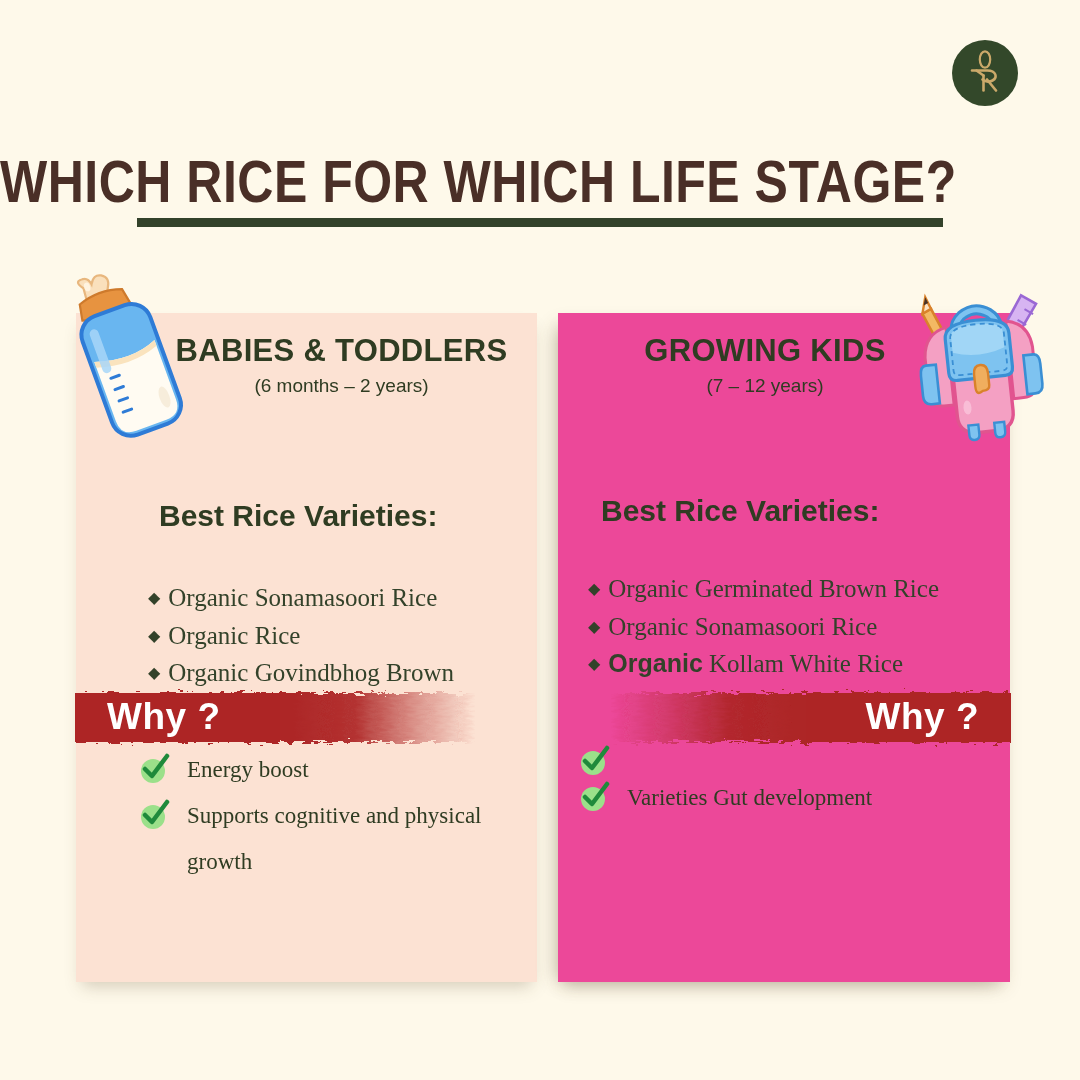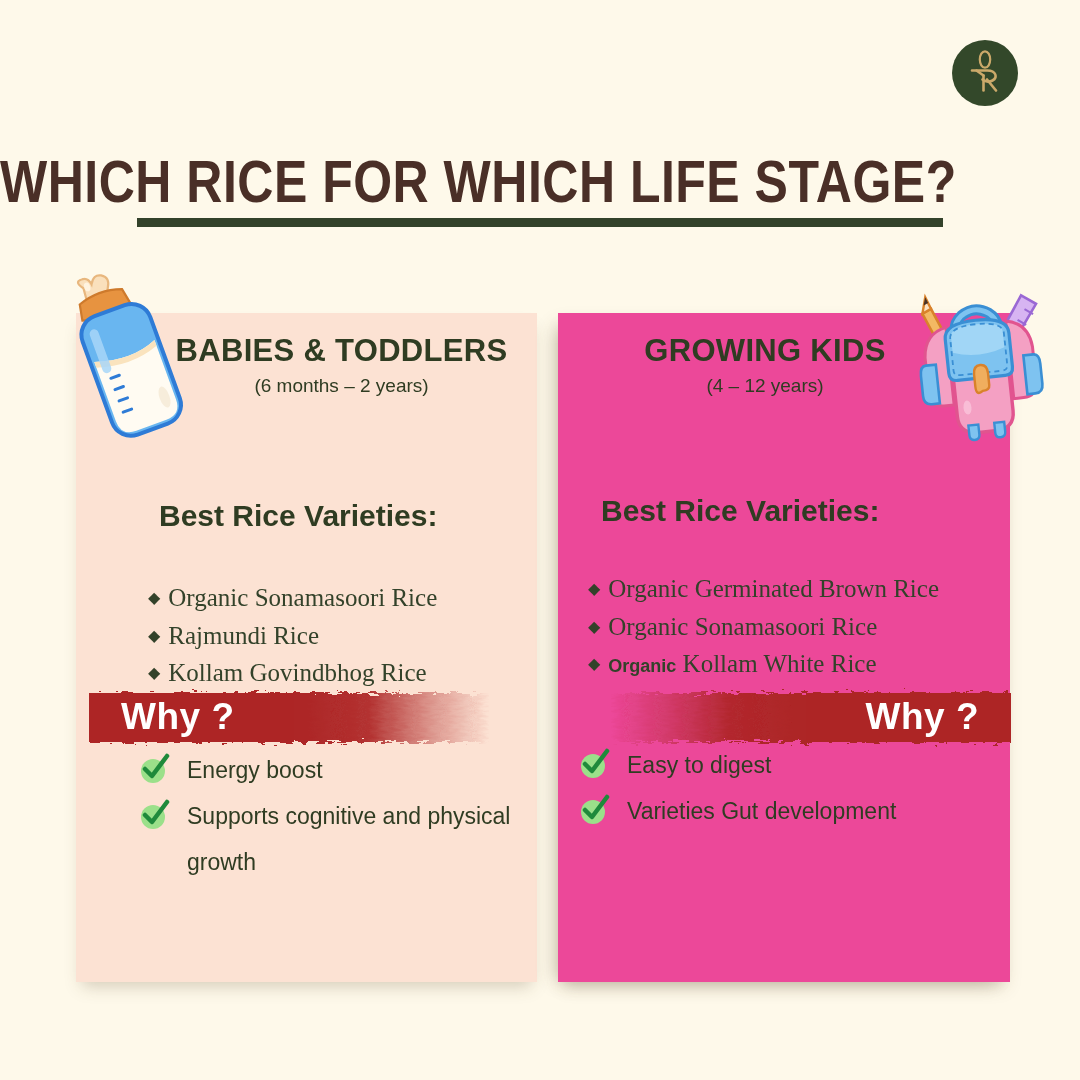--- a/index.html
+++ b/index.html
@@ -135,28 +135,27 @@
   .variety-list li .bullet {
     font-size: 16px;
     vertical-align: 3px;
     margin-right: 8px;
   }
   .card-left .variety-list { padding: 38px 0 0 72px; }
   .card-right .variety-list { padding: 34px 8px 0 30px; }
   .sans-emph {
     font-family: "Liberation Sans", sans-serif;
     font-weight: bold;
-    font-size: 18px;
+    font-size: 25px;
   }
 
   
   .why-wrap {
     position: absolute;
     height: 62px;
-    margin-left: 14px;
   }
   .card-left .why-wrap {
     left: -1px;
     top: 374px;
     width: 400px;
   }
   .card-right .why-wrap {
     right: -1px;
     top: 374px;
     width: 400px;
@@ -173,21 +172,21 @@
     white-space: nowrap;
   }
   .card-left .why-text { left: 32px; }
   .card-right .why-text { right: 32px; }
 
   
   .benefit-list {
     list-style: none;
     margin: 0;
     padding: 0;
-    font-family: Liberation Sans, sans-serif;
+    font-family: Liberation Serif, serif;
     color: #2F3C22;
   }
   .benefit-list li {
     display: flex;
     align-items: flex-start;
     font-size: 23px;
   }
   .benefit-text {
     max-width: 330px;
     line-height: 46px;
@@ -271,22 +270,22 @@
 
     <div class="card-head">
       <p class="card-title">BABIES &amp; TODDLERS</p>
       <p class="card-sub">(6 months – 2 years)</p>
     </div>
 
     <p class="section-head">Best Rice Varieties:</p>
 
     <ul class="variety-list">
       <li><span class="bullet">◆</span><span>Organic Sonamasoori Rice</span></li>
-      <li><span class="bullet">◆</span><span>Rajmundi Rice</span></li>
-      <li><span class="bullet">◆</span><span>Kollam Govindbhog Rice</span></li>
+      <li><span class="bullet">◆</span><span>Organic Rice</span></li>
+      <li><span class="bullet">◆</span><span>Organic Govindbhog Brown</span></li>
     </ul>
 
     <div class="why-wrap">
       <svg width="400" height="62" viewBox="0 0 400 62" preserveAspectRatio="none">
         <defs>
           <linearGradient id="fadeL" x1="0" y1="0" x2="1" y2="0">
             <stop offset="0%" stop-color="#AD2525" stop-opacity="1"></stop>
             <stop offset="55%" stop-color="#AD2525" stop-opacity="1"></stop>
             <stop offset="70%" stop-color="#AD2525" stop-opacity="0.92"></stop>
             <stop offset="84%" stop-color="#AD2525" stop-opacity="0.45"></stop>
@@ -349,21 +348,21 @@
         <path d="M58 62 q0 -16 32 -16 q32 0 32 16 l0 34 q0 8 -8 8 l-48 0 q-8 0 -8 -8 z" fill="#7EC3F0" stroke="#3A8FD4" stroke-width="3.2"></path>
         <path d="M64 60 q0 -10 26 -10 q26 0 26 10 l0 16 q-26 9 -52 0 z" fill="#A7D9F7" opacity="0.85"></path>
         <path d="M63 62 q0 -12 27 -12 q27 0 27 12 l0 32 q0 5 -6 5 l-42 0 q-6 0 -6 -5 z" fill="none" stroke="#3A8FD4" stroke-width="1.8" stroke-dasharray="5 4"></path>
         <path d="M83 100 q0 -9 7 -9 q7 0 7 9 l0 12 q0 5 -7 5 q-7 5 -7 -5 z" fill="#F0AE5E" stroke="#D9822B" stroke-width="2.4"></path>
         <ellipse cx="73" cy="132" rx="4" ry="7" fill="#F9C2D9" opacity="0.85"></ellipse>
       </g>
     </svg>
 
     <div class="card-head">
       <p class="card-title">GROWING KIDS</p>
-      <p class="card-sub">(4 – 12 years)</p>
+      <p class="card-sub">(7 – 12 years)</p>
     </div>
 
     <p class="section-head">Best Rice Varieties:</p>
 
     <ul class="variety-list">
       <li><span class="bullet">◆</span><span>Organic Germinated Brown Rice</span></li>
       <li><span class="bullet">◆</span><span>Organic Sonamasoori Rice</span></li>
       <li><span class="bullet">◆</span><span class="sans-emph">Organic</span><span> Kollam White Rice</span></li>
     </ul>
 
@@ -389,21 +388,20 @@
     </div>
 
     <ul class="benefit-list">
       <li>
         <span class="check">
           <span class="disc"></span>
           <svg width="30" height="30" viewBox="0 0 30 30">
               <path d="M5 16 L12 23 L27 3" fill="none" stroke="#1F8A3B" stroke-width="4.5" stroke-linecap="round" stroke-linejoin="round"></path>
             </svg>
         </span>
-        <span class="benefit-text">Easy to digest</span>
       </li>
       <li>
         <span class="check">
           <span class="disc"></span>
           <svg width="30" height="30" viewBox="0 0 30 30">
               <path d="M5 16 L12 23 L27 3" fill="none" stroke="#1F8A3B" stroke-width="4.5" stroke-linecap="round" stroke-linejoin="round"></path>
             </svg>
         </span>
         <span class="benefit-text">Varieties Gut development</span>
       </li>

